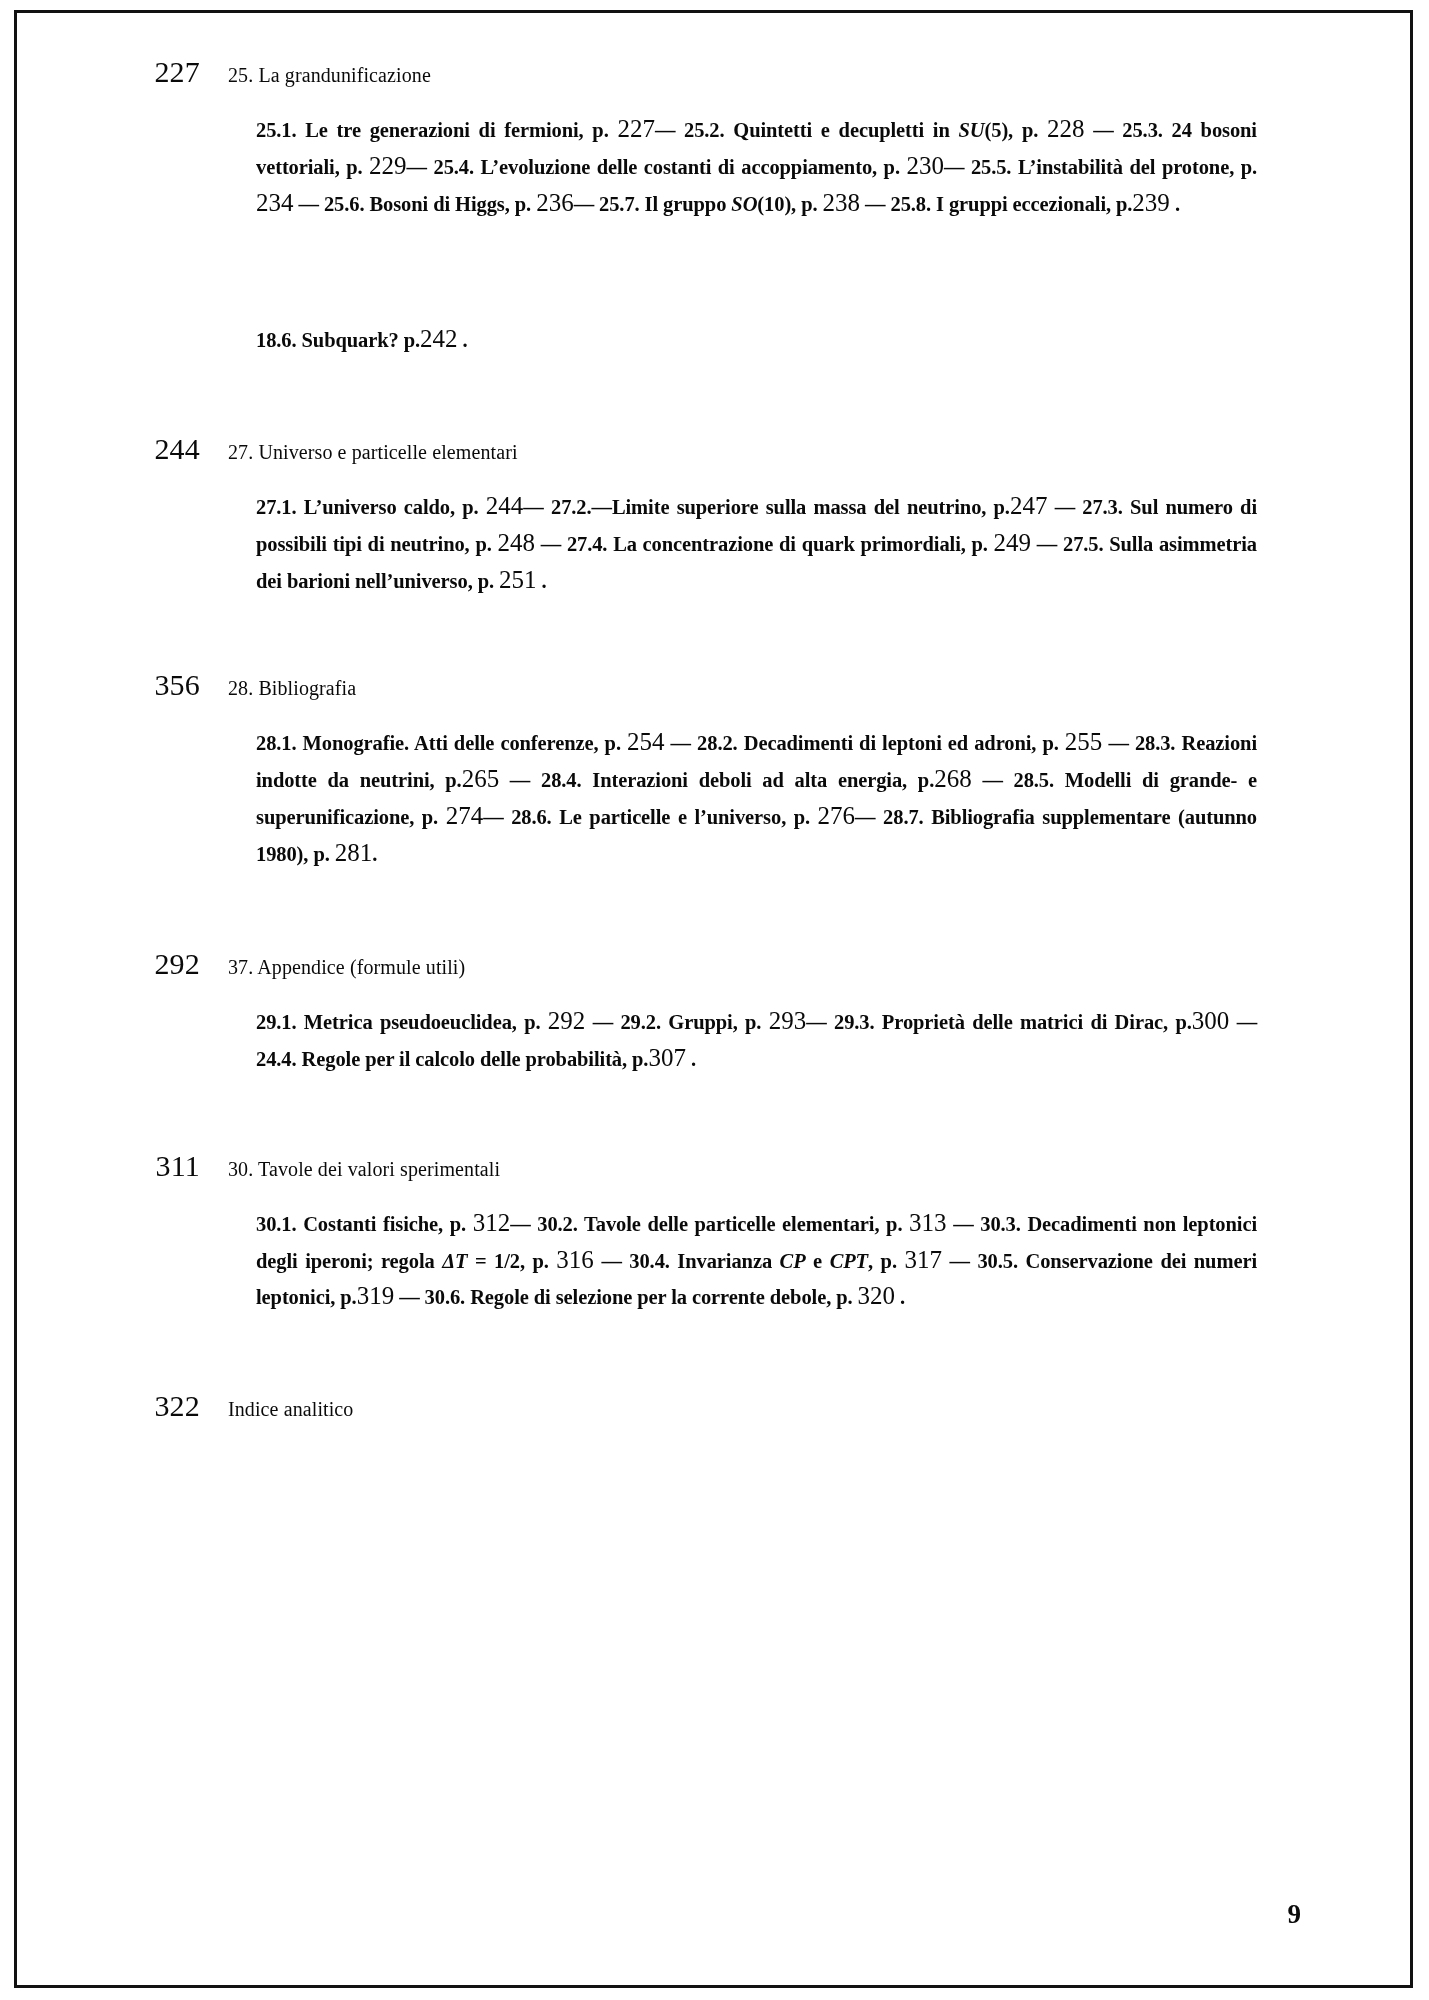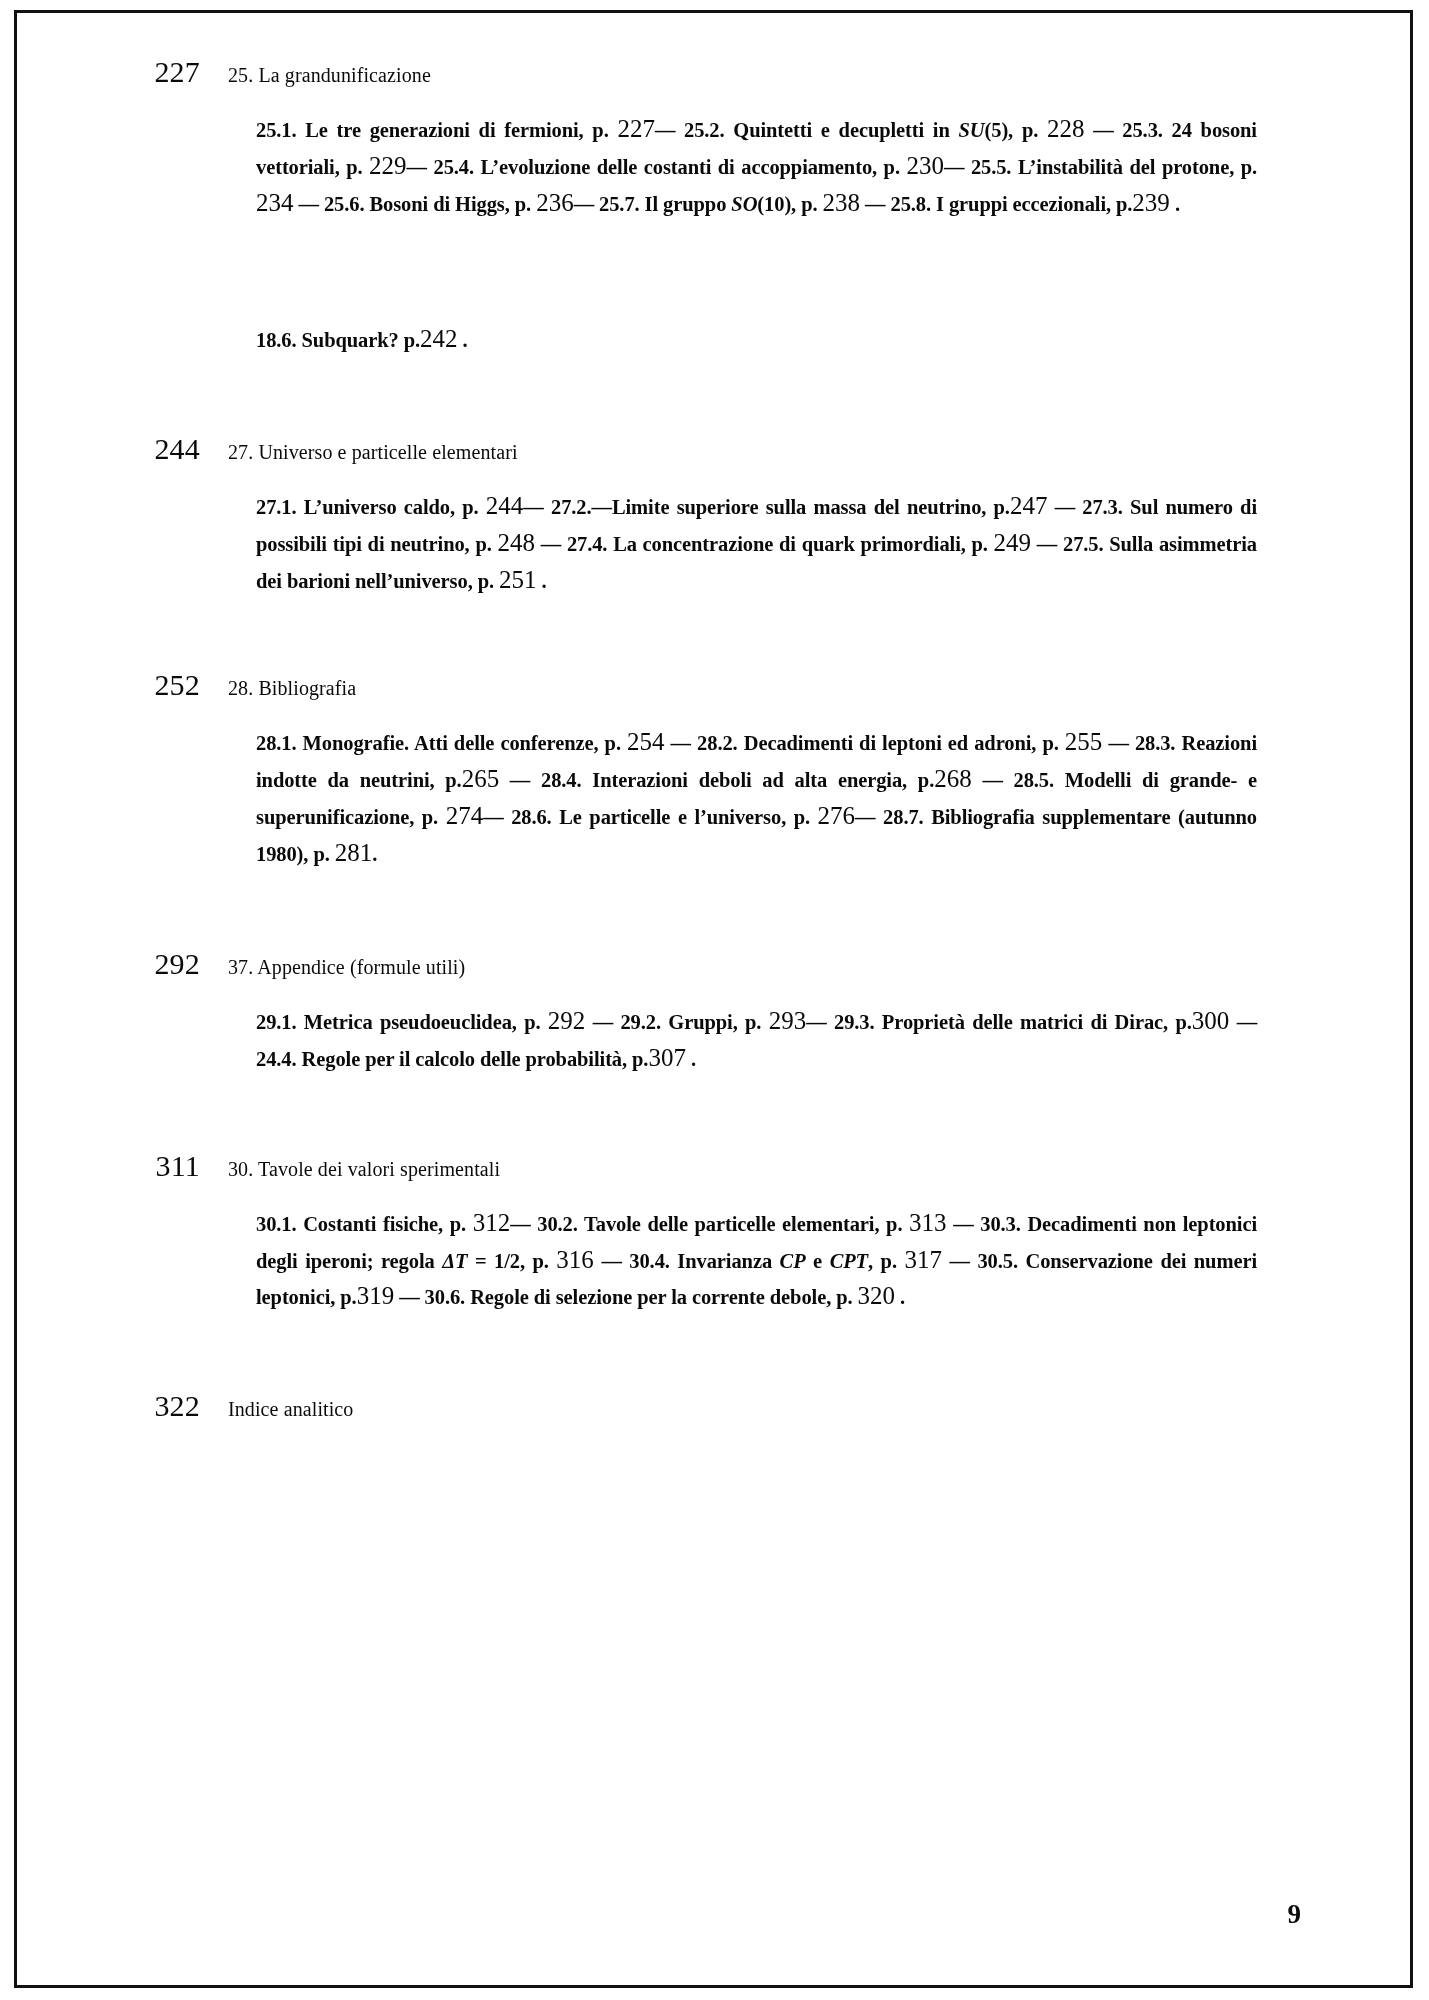--- a/index.html
+++ b/index.html
@@ -125,21 +125,21 @@
         <span class="entry-page">244</span>
         <span class="entry-title">27. Universo e particelle elementari</span>
       </div>
       <div class="entry-body"><span>27.1.</span> L’universo caldo, p. <span class="bignum">244</span><span class="dash">—</span> <span>27.2.</span>—Limite superiore sulla massa del neutrino, p.<span class="bignum">247</span> <span class="dash">—</span> <span>27.3.</span> Sul numero di possibili tipi di neutrino, p. <span class="bignum">248</span> <span class="dash">—</span> <span>27.4.</span> La concentrazione di quark primordiali, p. <span class="bignum">249</span> <span class="dash">—</span> <span>27.5.</span> Sulla asimmetria dei barioni nell’universo, p. <span class="bignum">251</span> .</div>
     </div>
 
     <div class="gap-c"></div>
 
     <div class="toc-entry">
       <div class="entry-head">
-        <span class="entry-page">252</span>
+        <span class="entry-page">356</span>
         <span class="entry-title">28. Bibliografia</span>
       </div>
       <div class="entry-body"><span>28.1.</span> Monografie. Atti delle conferenze, p. <span class="bignum">254</span> <span class="dash">—</span> <span>28.2.</span> Decadimenti di leptoni ed adroni, p. <span class="bignum">255</span> <span class="dash">—</span> <span>28.3.</span> Reazioni indotte da neutrini, p.<span class="bignum">265</span> <span class="dash">—</span> <span>28.4.</span> Interazioni deboli ad alta energia, p.<span class="bignum">268</span> <span class="dash">—</span> <span>28.5.</span> Modelli di grande- e superunificazione, p. <span class="bignum">274</span><span class="dash">—</span> <span>28.6.</span> Le particelle e l’universo, p. <span class="bignum">276</span><span class="dash">—</span> <span>28.7.</span> Bibliografia supplementare (autunno 1980), p. <span class="bignum">281</span>.</div>
     </div>
 
     <div class="gap-d"></div>
 
     <div class="toc-entry">
       <div class="entry-head">
         <span class="entry-page">292</span>

